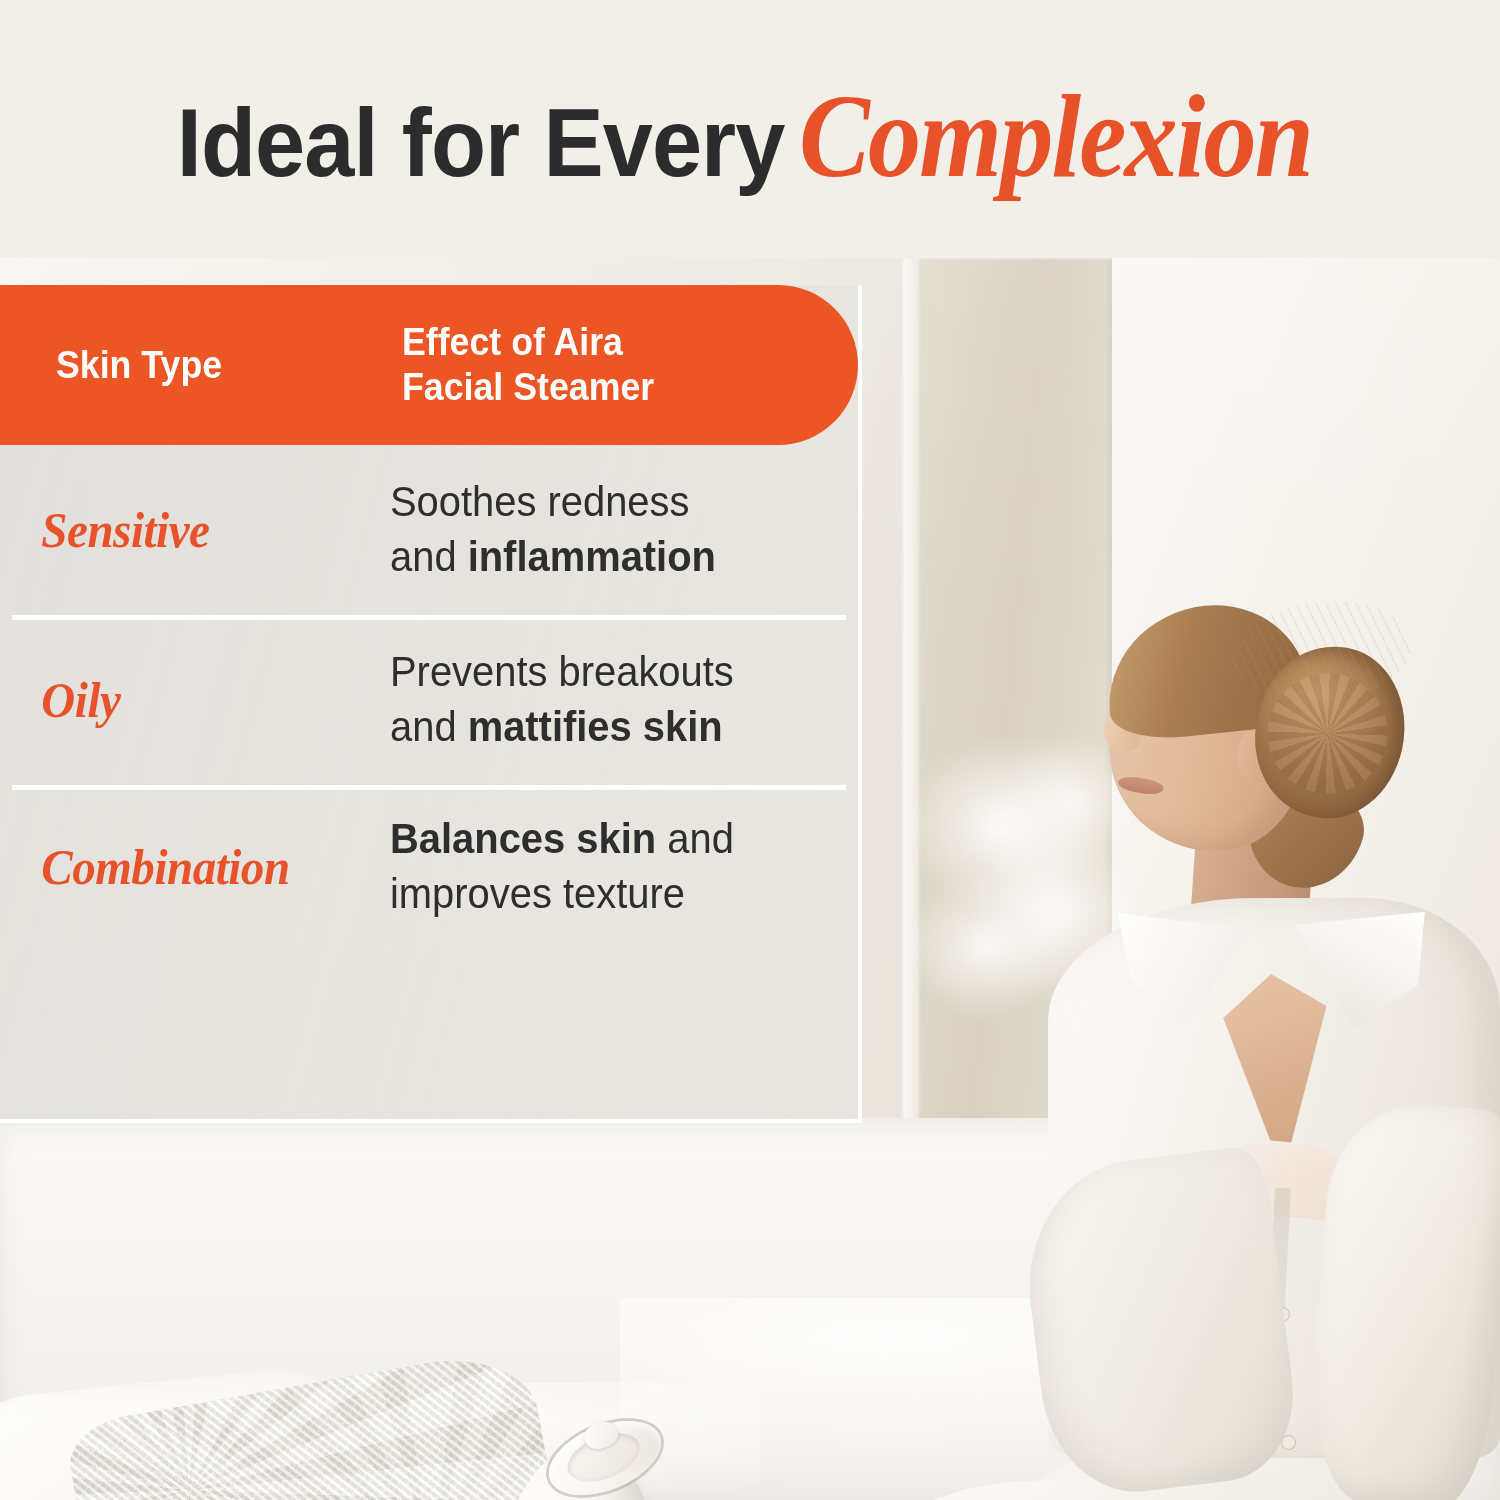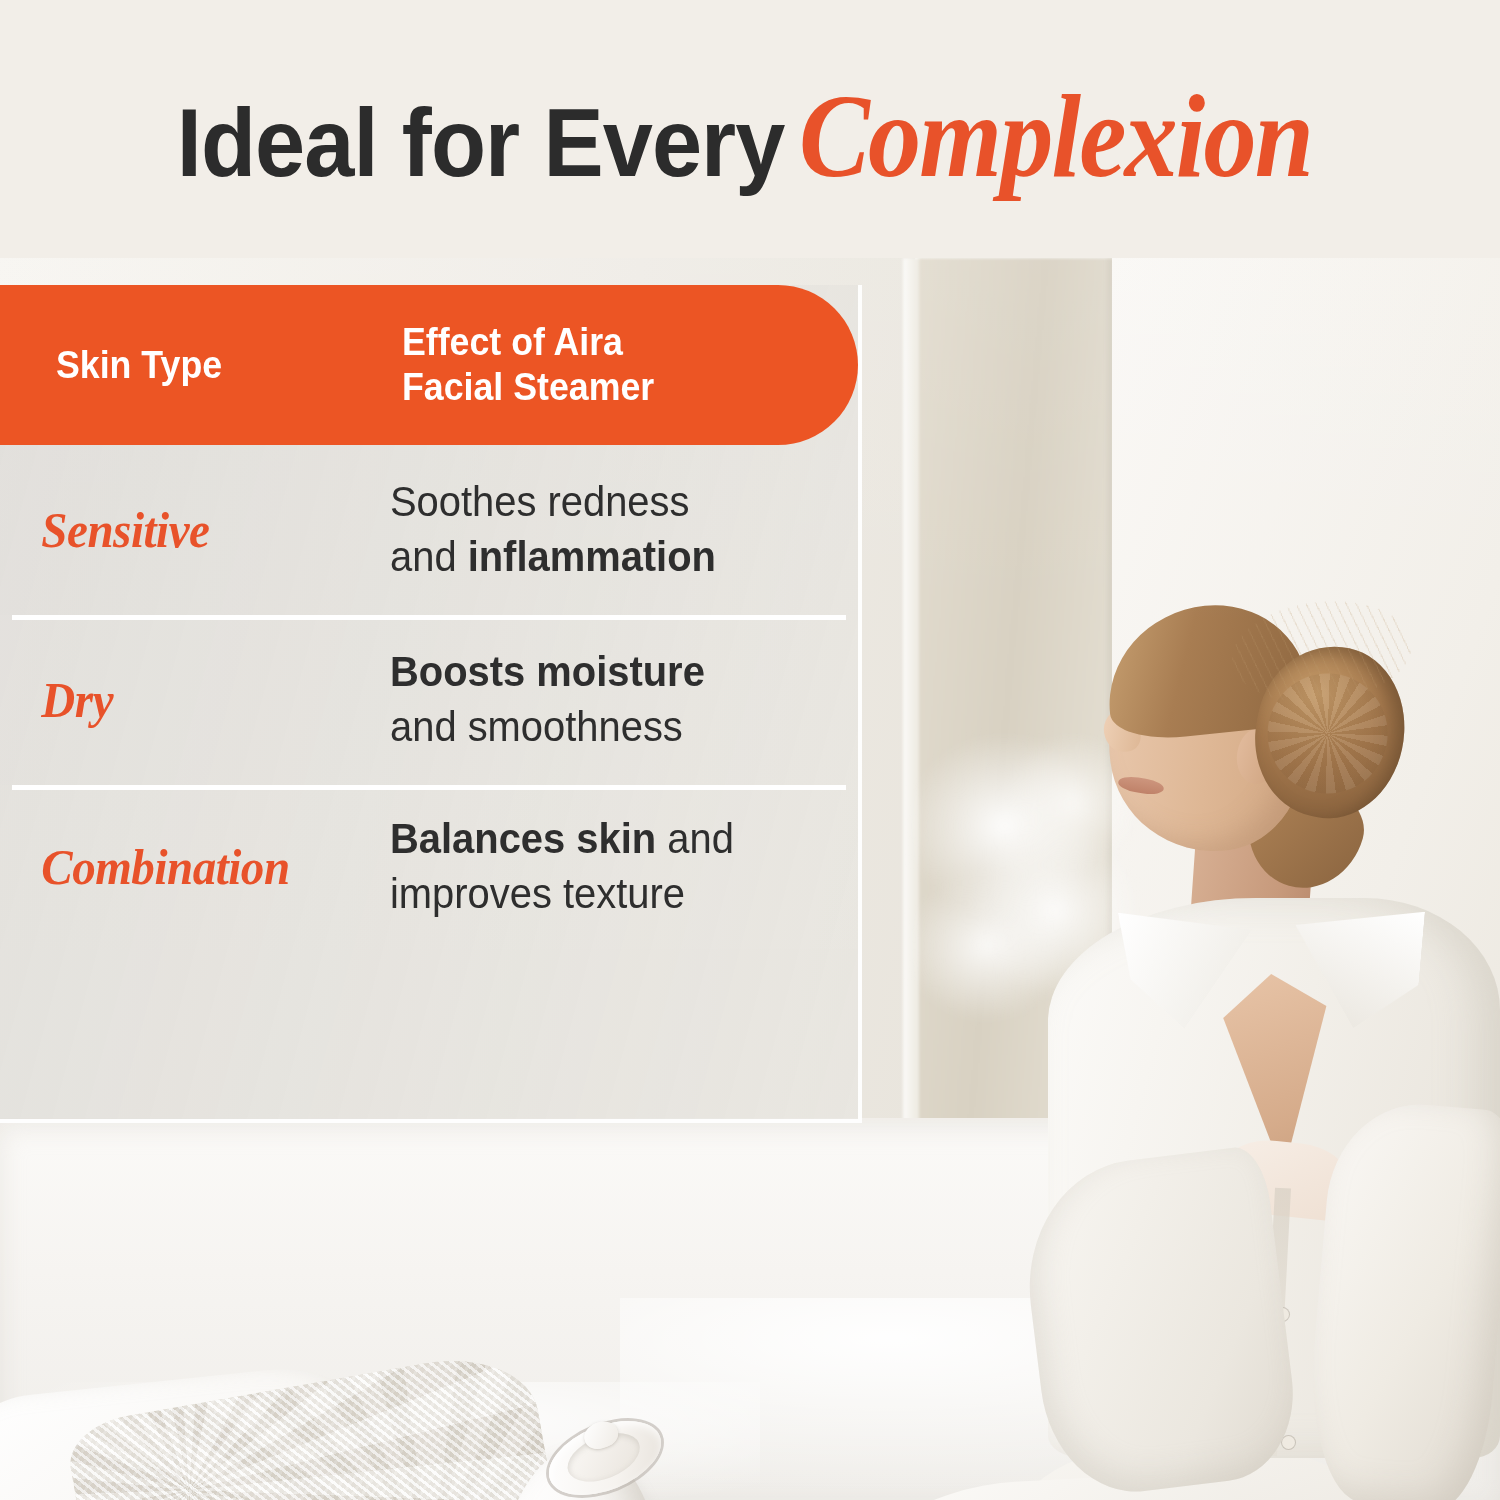--- a/index.html
+++ b/index.html
@@ -487,28 +487,28 @@
     <div class="rows">
 
       <div class="row">
         <div class="cell-type">Sensitive</div>
         <div class="cell-effect">
           <span class="ln"><span>Soothes redness</span></span>
           <span class="ln"><span>and </span><b>inflammation</b></span>
         </div>
       </div>
 
-
       <div class="row">
-        <div class="cell-type">Dry</div>
+        <div class="cell-type">Oily</div>
         <div class="cell-effect">
-          <span class="ln"><b>Boosts moisture</b></span>
-          <span class="ln"><span>and smoothness</span></span>
+          <span class="ln"><span>Prevents breakouts</span></span>
+          <span class="ln"><span>and </span><b>mattifies skin</b></span>
         </div>
       </div>
+
 
       <div class="row">
         <div class="cell-type">Combination</div>
         <div class="cell-effect">
           <span class="ln"><b>Balances skin</b><span> and</span></span>
           <span class="ln"><span>improves texture</span></span>
         </div>
       </div>
 
     </div>

